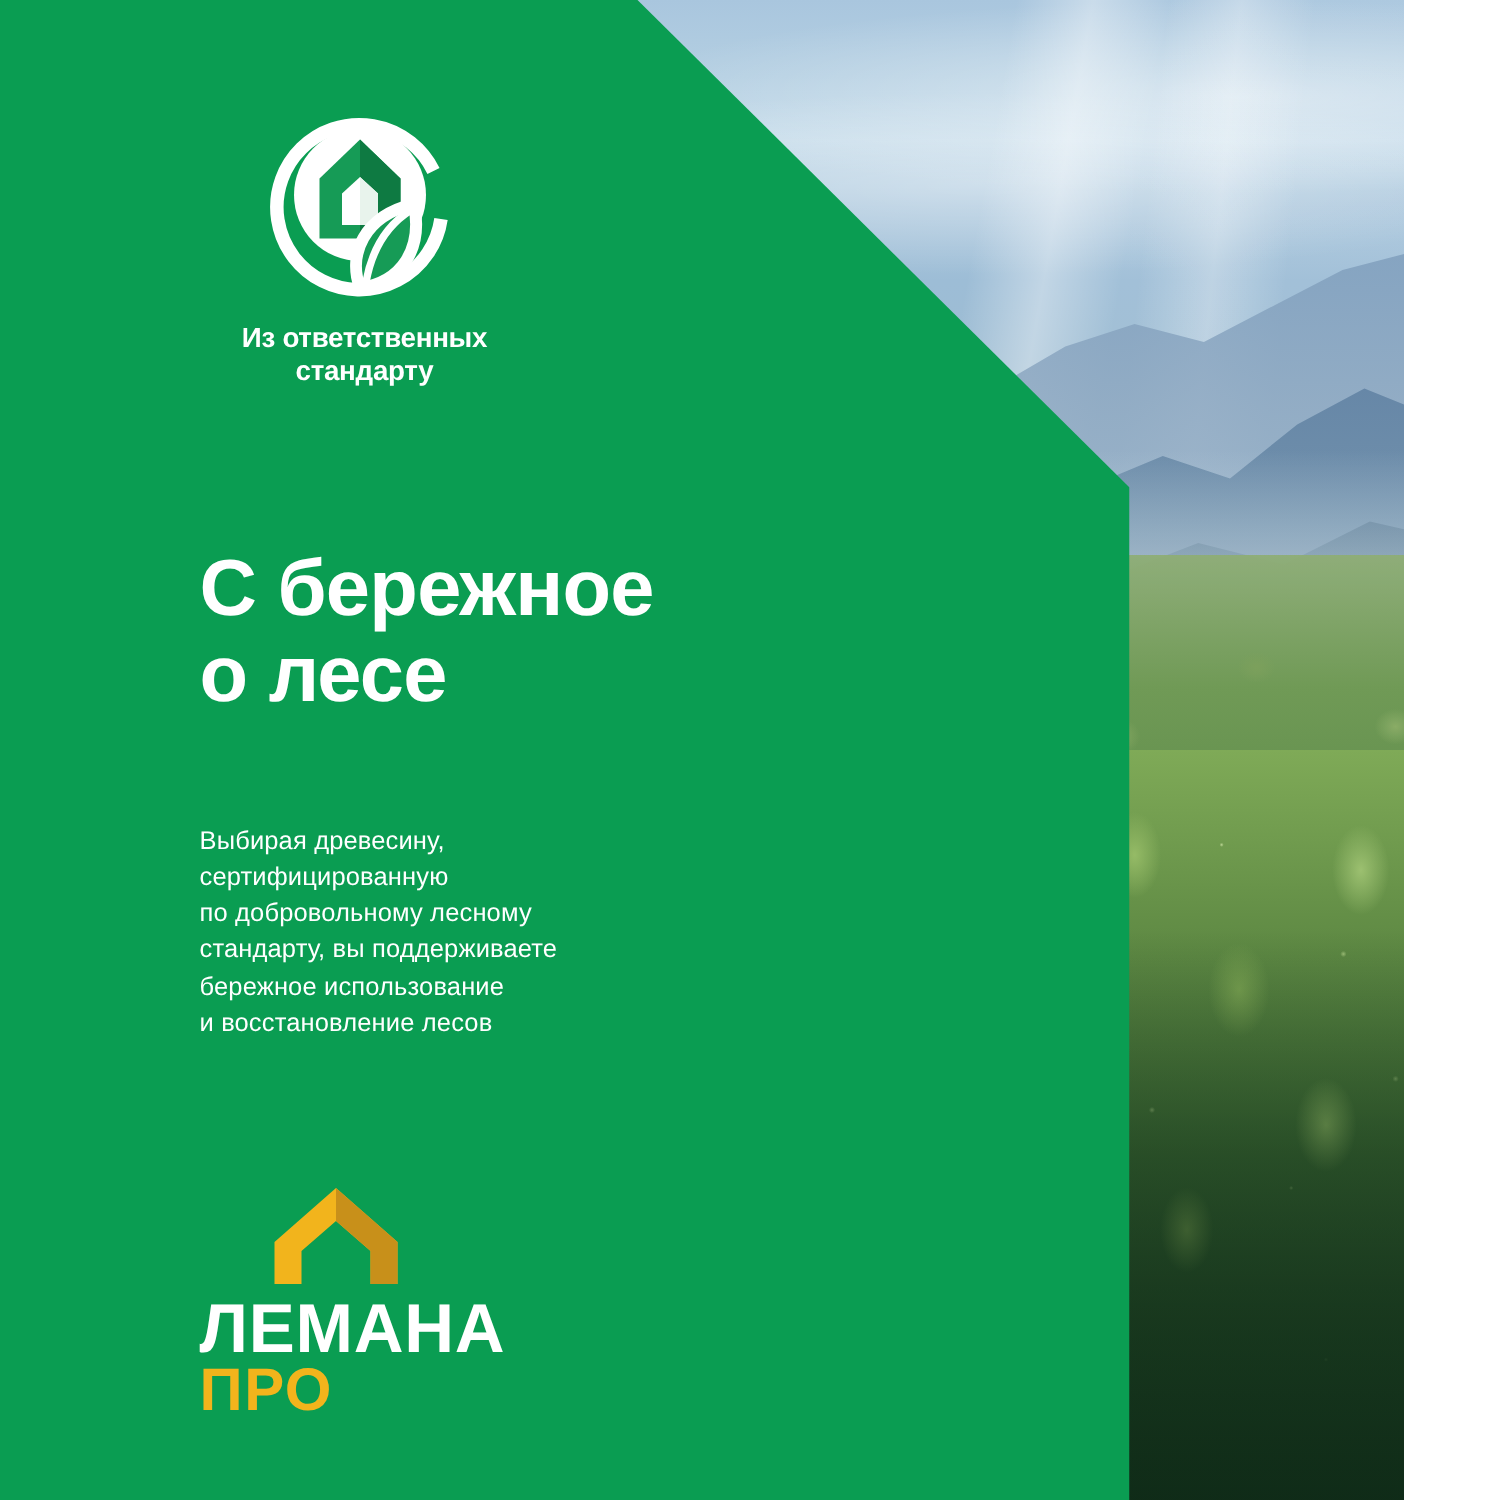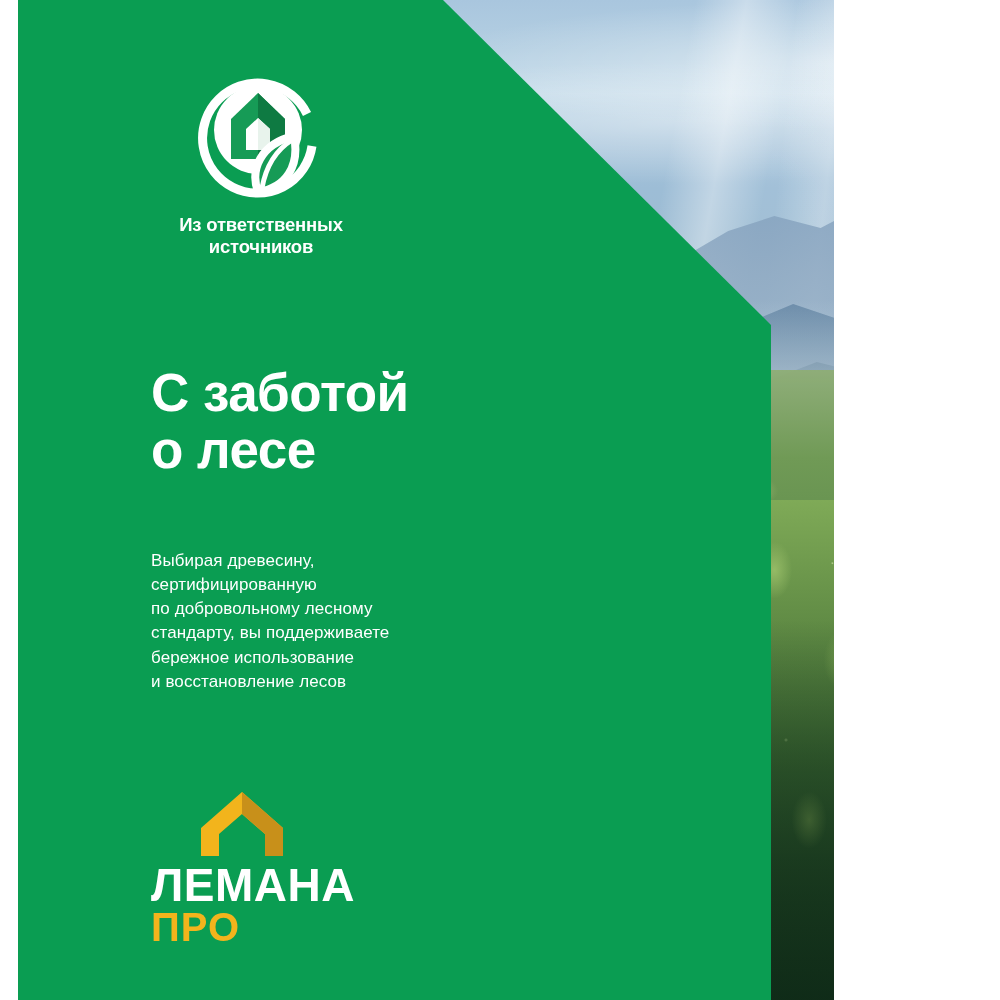--- a/index.html
+++ b/index.html
@@ -2,26 +2,25 @@
 <html><head>
 <meta charset="utf-8">
 <style>
   html, body {
     margin: 0;
     padding: 0;
     background: #ffffff;
   }
   #poster {
     position: relative;
-    width: 816px;
+    width: 936px;
     height: 1000px;
     overflow: hidden;
     font-family: "Liberation Sans", sans-serif;
     background: #7f1d1d;
-    margin-left: 18px;
   }
 
   
   .photo {
     position: absolute;
     left: 420px;
     top: 0;
     width: 580px;
     height: 1000px;
     overflow: hidden;
@@ -298,25 +297,25 @@
           <path d="M 68 56 L 80 67 L 80 88 L 56 88 L 56 67 Z" fill="#ffffff"></path>
           <path d="M 68 56 L 80 67 L 80 88 L 68 88 Z" fill="#e8f3ec"></path>
 
           <path d="M 68 130 C 60 108 70 82 104 74 C 110 104 96 126 68 130 Z" fill="#169b56" stroke="#ffffff" stroke-width="8" stroke-linejoin="round"></path>
 
           <path d="M 72 126 C 76 104 86 88 102 78" fill="none" stroke="#ffffff" stroke-width="5" stroke-linecap="round"></path>
         </svg>
       </div>
       <div class="badge-caption">
         <div>Из ответственных</div>
-        <div>источников</div>
+        <div>стандарту</div>
       </div>
     </div>
 
-    <h1 class="heading">С заботой
+    <h1 class="heading">С бережное
 о лесе</h1>
 
     <p class="body-copy">Выбирая древесину,
 сертифицированную
 по добровольному лесному
 стандарту, вы поддерживаете
 бережное использование
 и восстановление лесов</p>
 
     <div class="brand">

